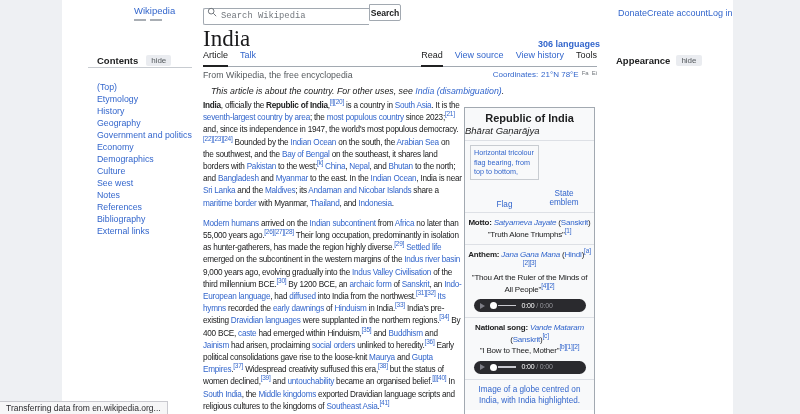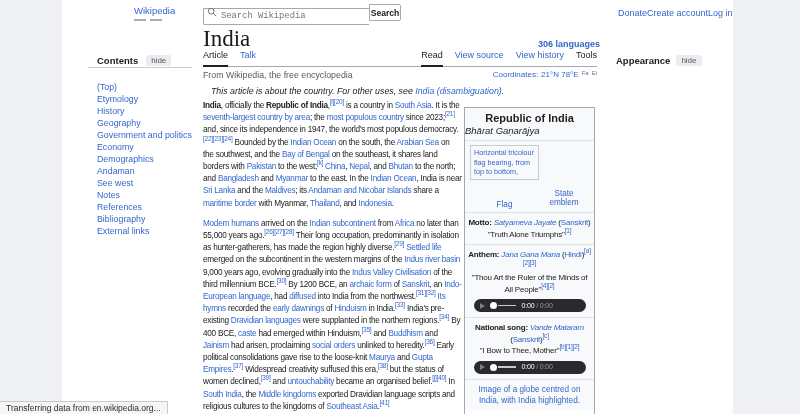--- a/index.html
+++ b/index.html
@@ -128,21 +128,21 @@
 </div>
 <div class="sidebar-divider"></div>
 <div class="contents-list">
     <div class="toc-item">(Top)</div>
     <div class="toc-item">Etymology</div>
     <div class="toc-item">History</div>
     <div class="toc-item">Geography</div>
     <div class="toc-item">Government and politics</div>
     <div class="toc-item">Economy</div>
     <div class="toc-item">Demographics</div>
-    <div class="toc-item">Andaman</div>
+    <div class="toc-item">Culture</div>
     <div class="toc-item">See west</div>
     <div class="toc-item">Notes</div>
     <div class="toc-item">References</div>
     <div class="toc-item">Bibliography</div>
     <div class="toc-item">External links</div>
   </div>
 
 <h1 class="page-title">India</h1>
 <span class="languages-btn">306 languages</span>
 

